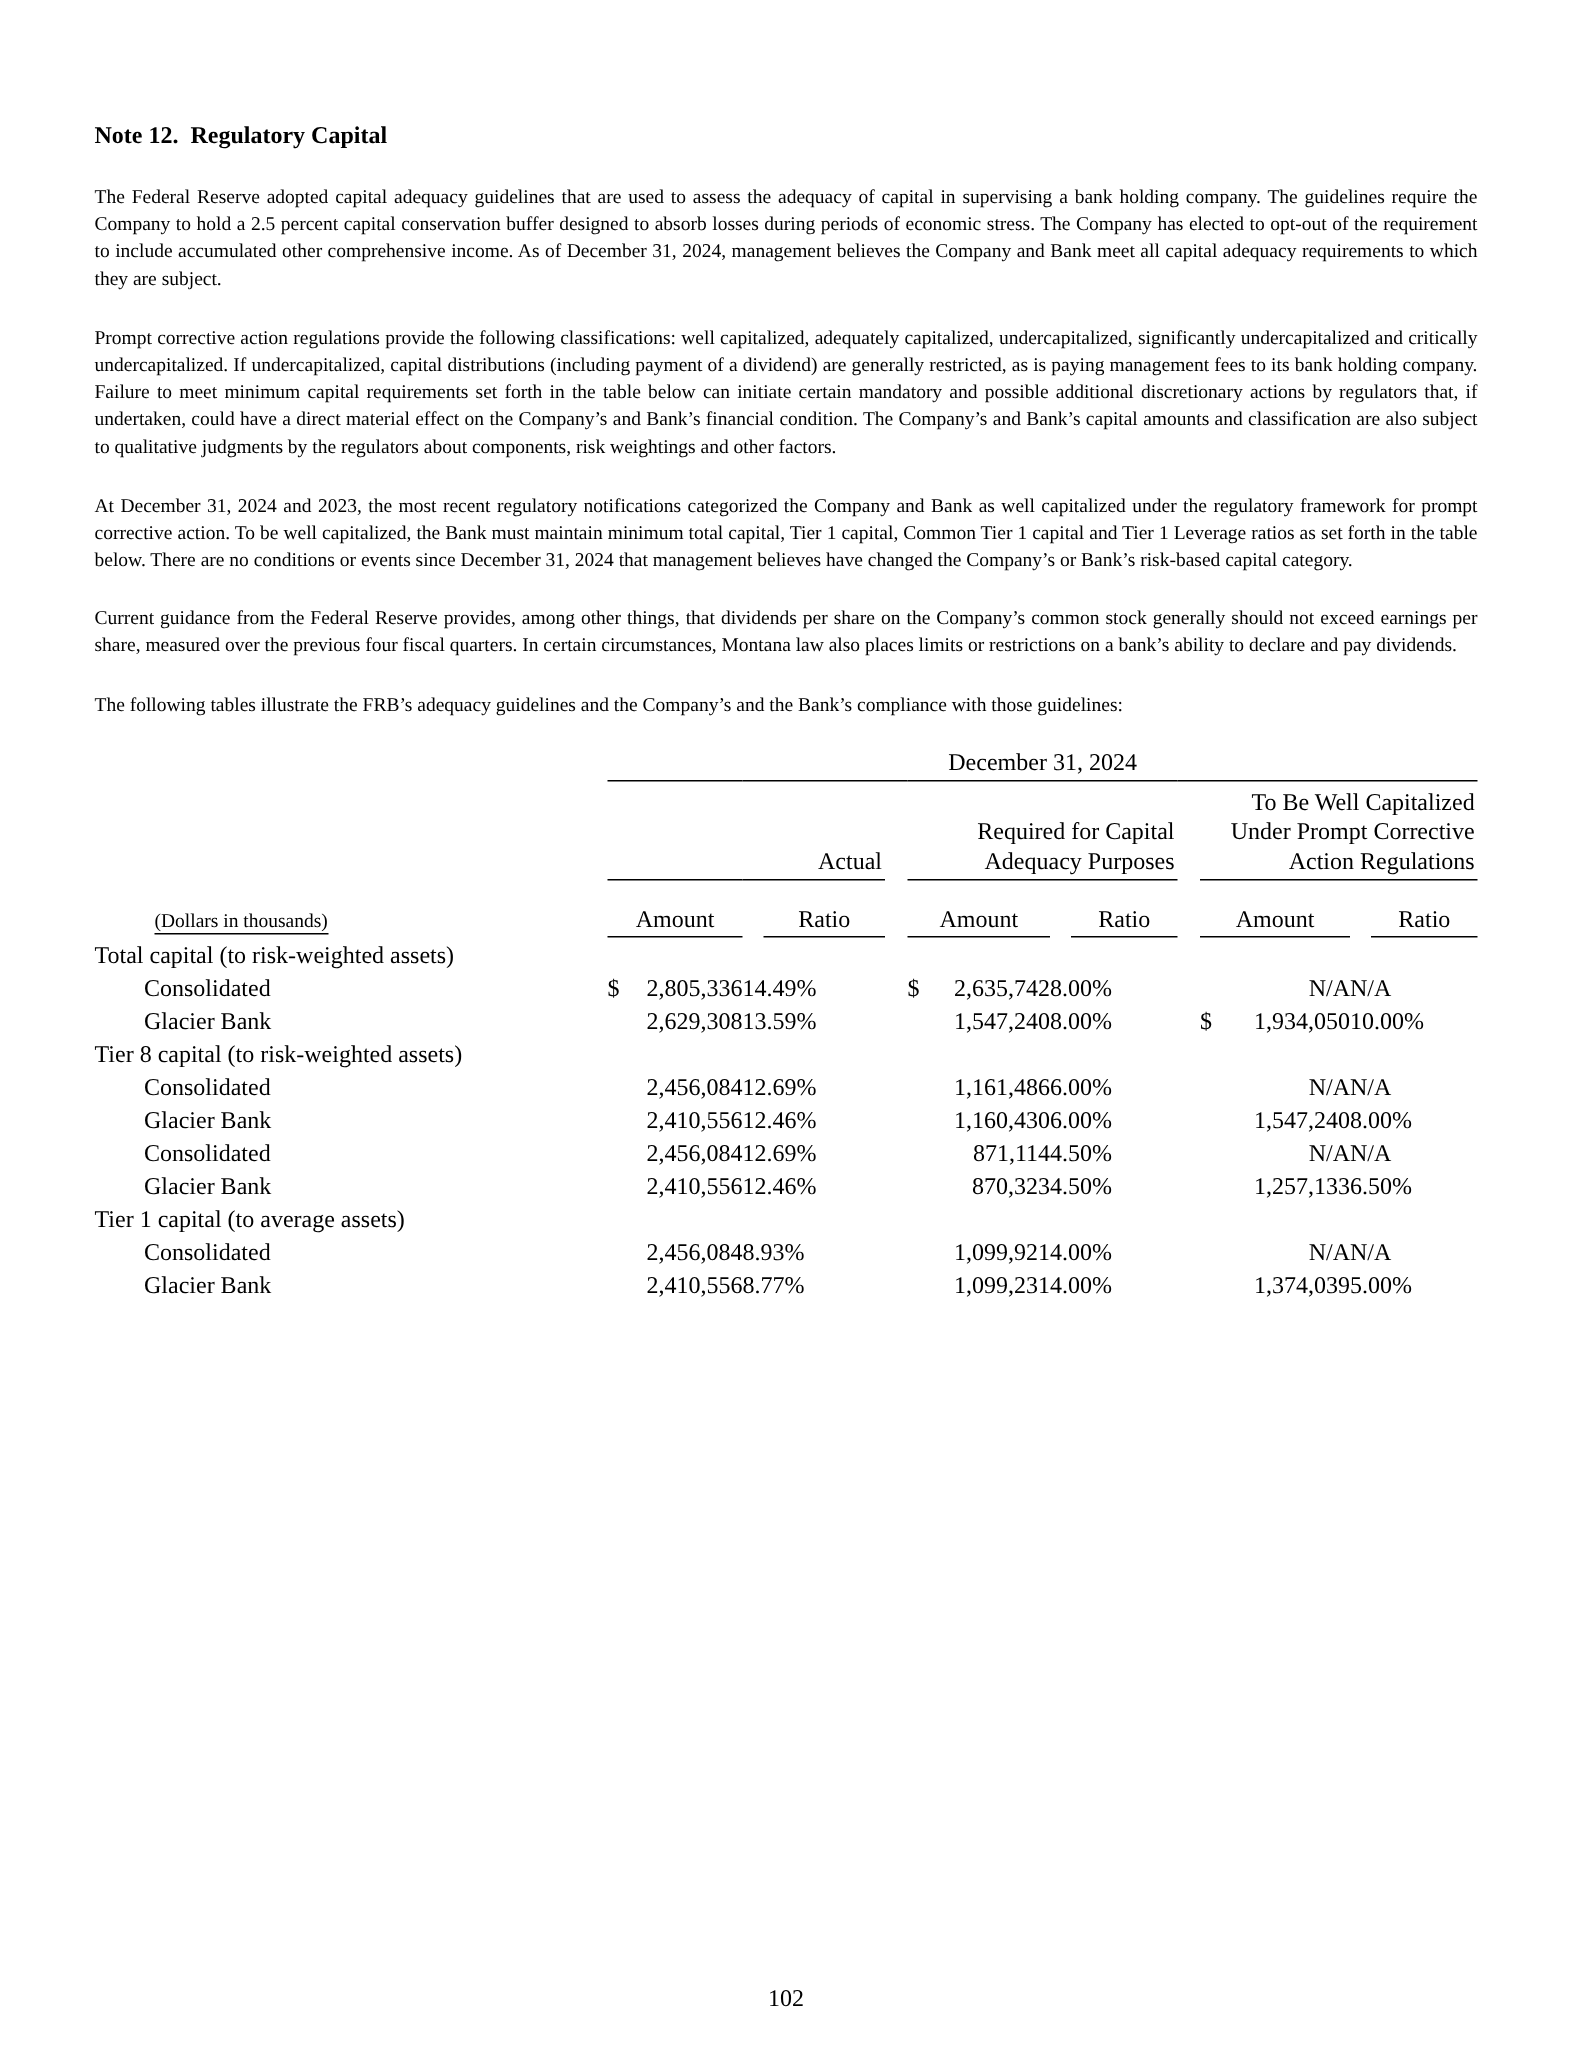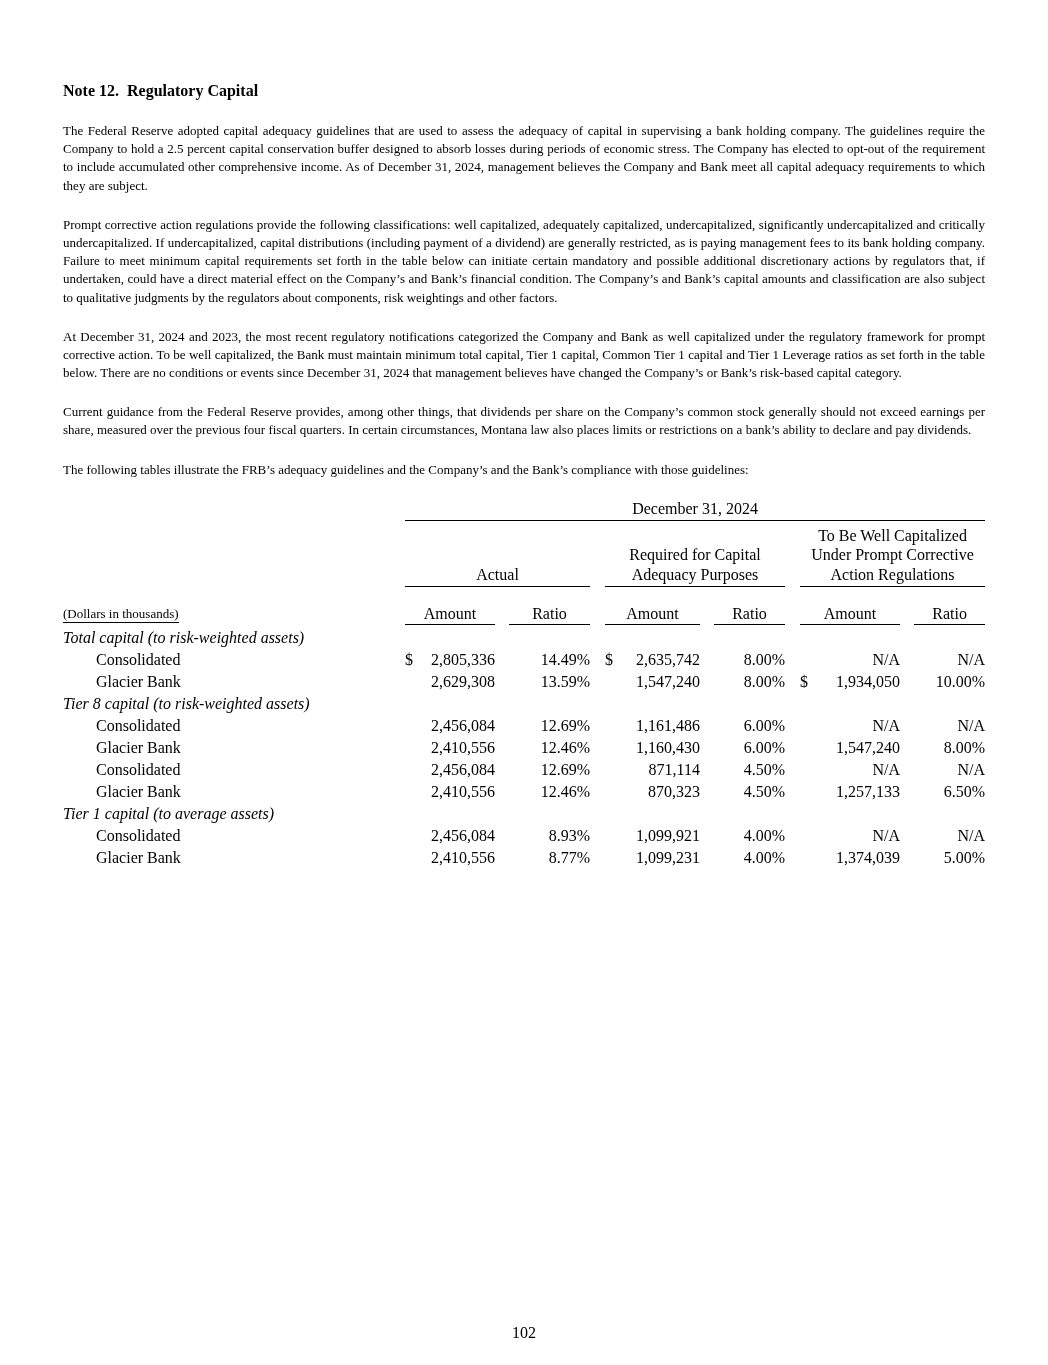--- a/index.html
+++ b/index.html
@@ -37,42 +37,42 @@
     font-size: 16px;
     table-layout: fixed;
   }
   table.cap td { vertical-align: bottom; }
   .date-hdr {
     text-align: center;
     border-bottom: 1px solid #000;
     padding-bottom: 2px;
   }
   .grp {
-    text-align: center;
+    text-align: right;
     border-bottom: 1px solid #000;
     white-space: pre-line;
     line-height: 1.22;
     padding: 5px 2px 2px 2px;
   }
   .sub { padding-top: 18px; }
   .sub .hl {
     text-align: center;
     border-bottom: 1px solid #000;
     padding-bottom: 1px;
   }
   .sub .hl.gapped { margin-left: 14px; }
   .units {
     font-size: 13px;
     padding-bottom: 3px;
   }
-  .units span { border-bottom: 1px solid #000; padding-bottom: 1px; }
-  td.sec { padding-top: 4px; font-style: italic; }
+  .units span { border-bottom: 1px solid #000; padding-bottom: 1px; margin-left: 40px; }
+  td.sec { padding-top: 4px; }
   td.ind { padding-left: 33px; padding-top: 4px; }
   td.num { padding-top: 4px; }
-  td.ratio { text-align: right; padding-top: 4px; }
+  td.ratio { padding-top: 4px; }
   .amtcell { display: flex; justify-content: space-between; }
   .amtcell .val { text-align: right; flex: 1; }
   
   .page-number {
     position: absolute;
     left: 0; bottom: 23px;
     width: 100%;
     text-align: center;
     font-size: 16px;
   }

